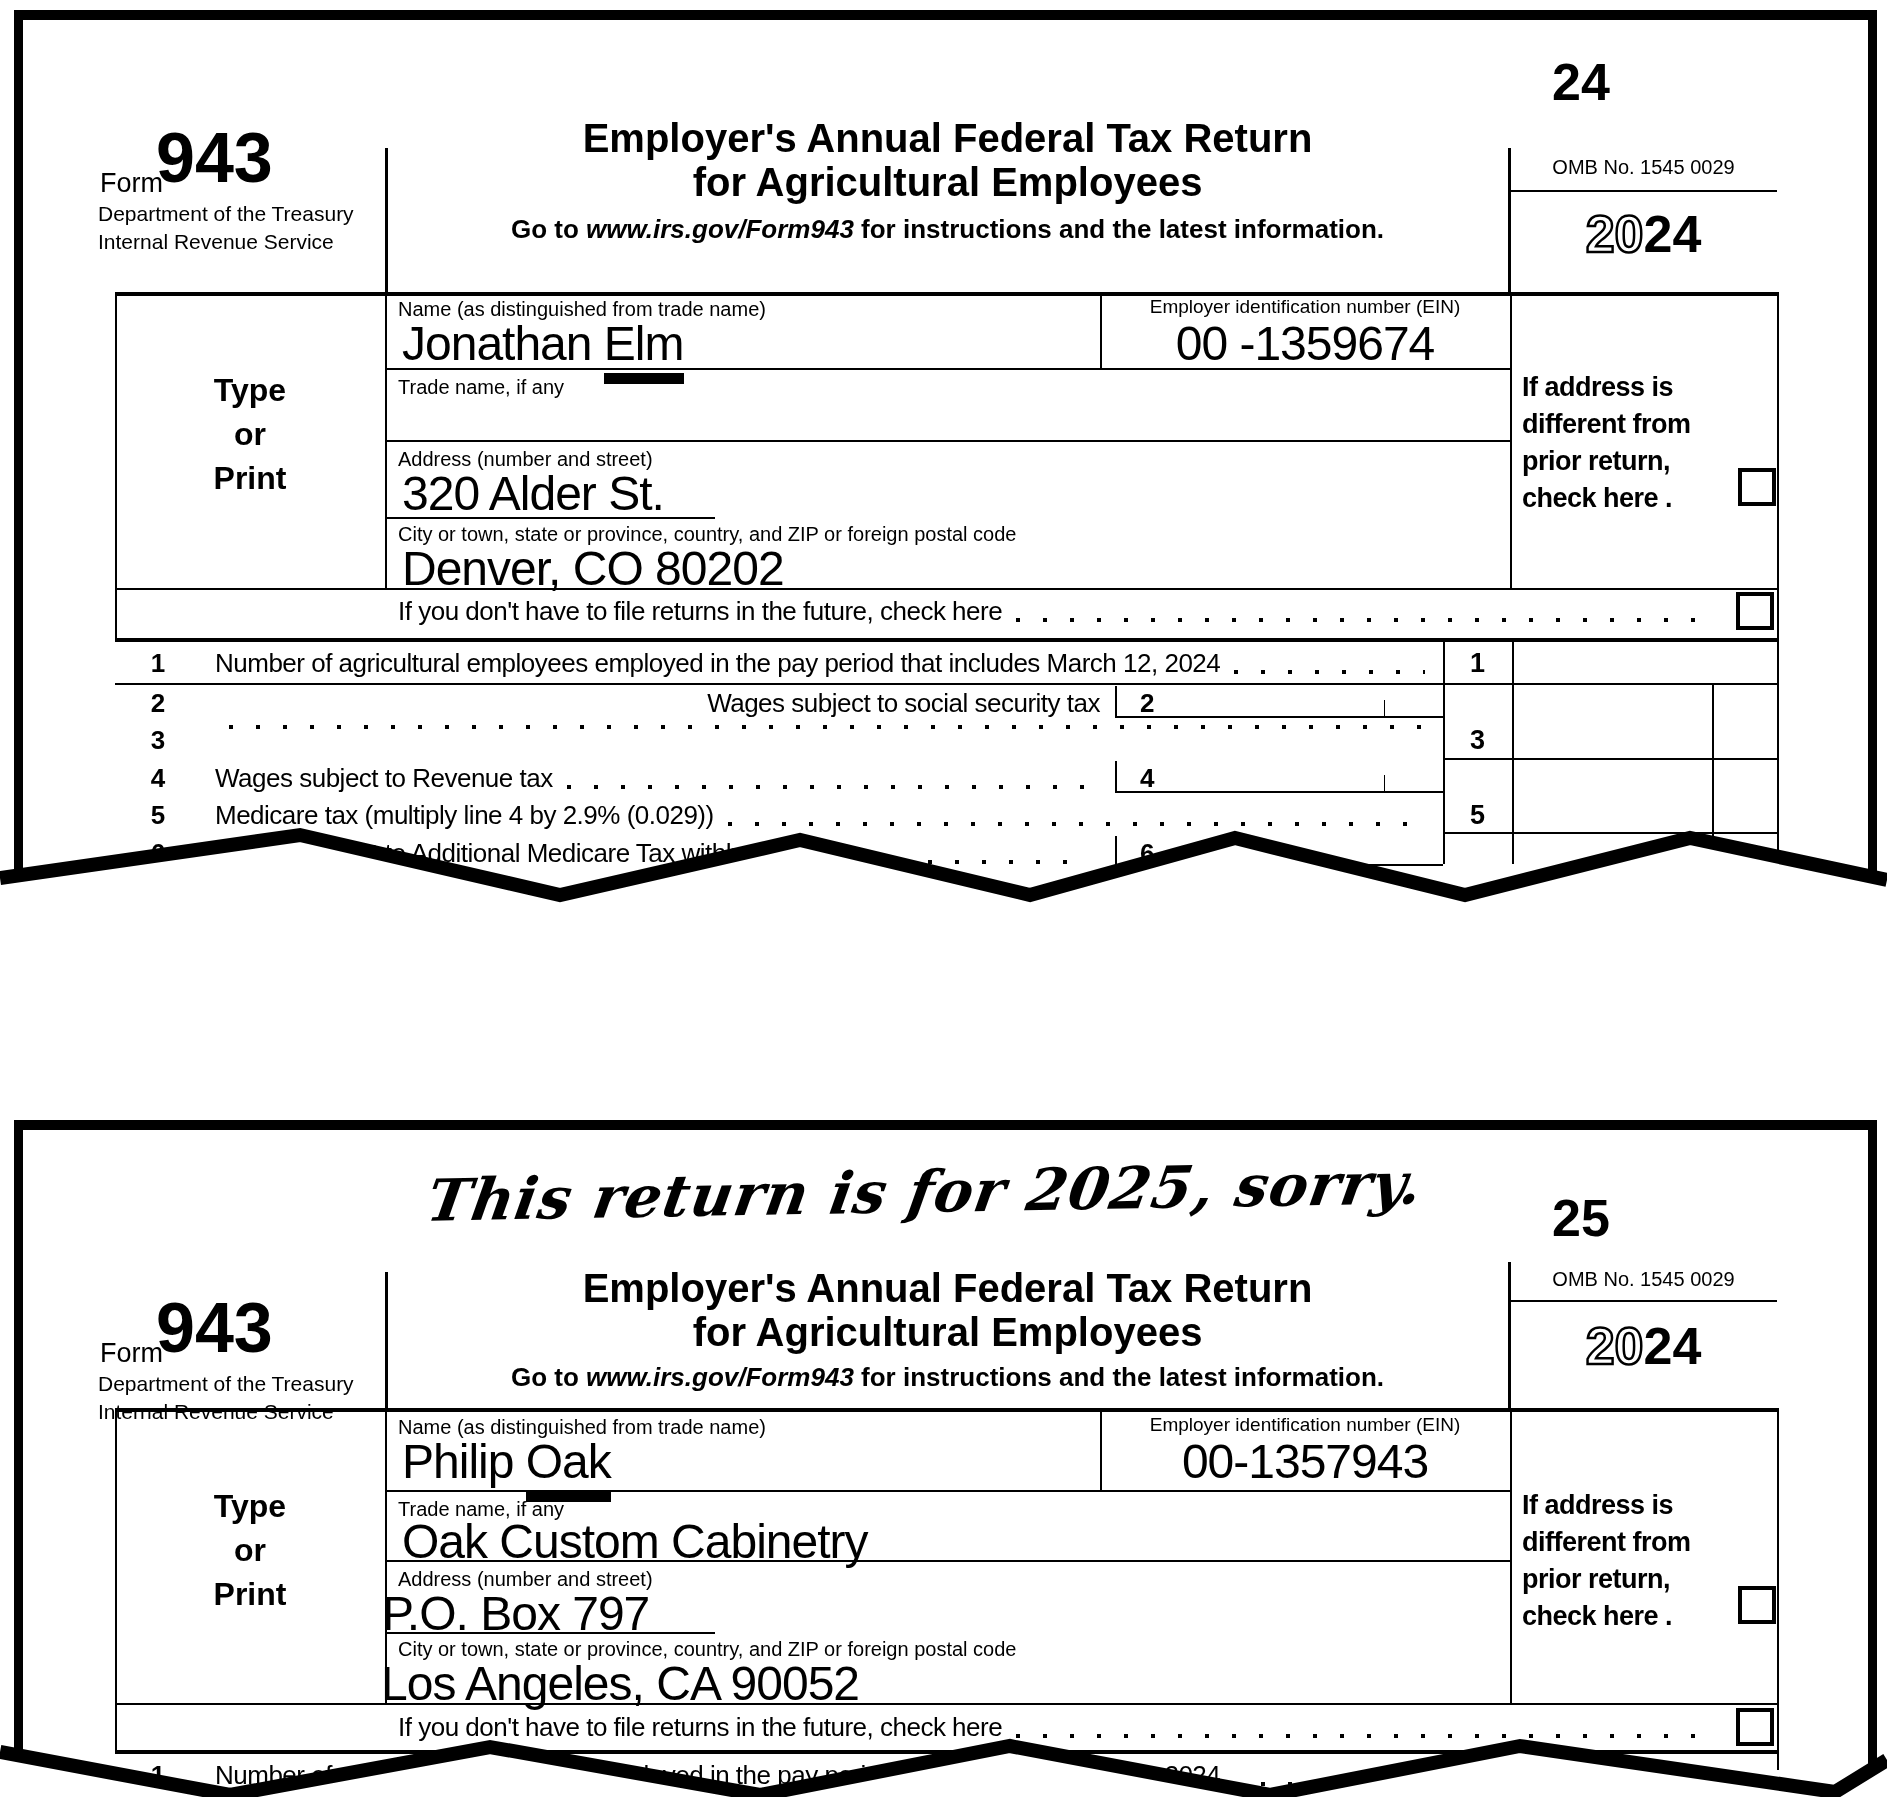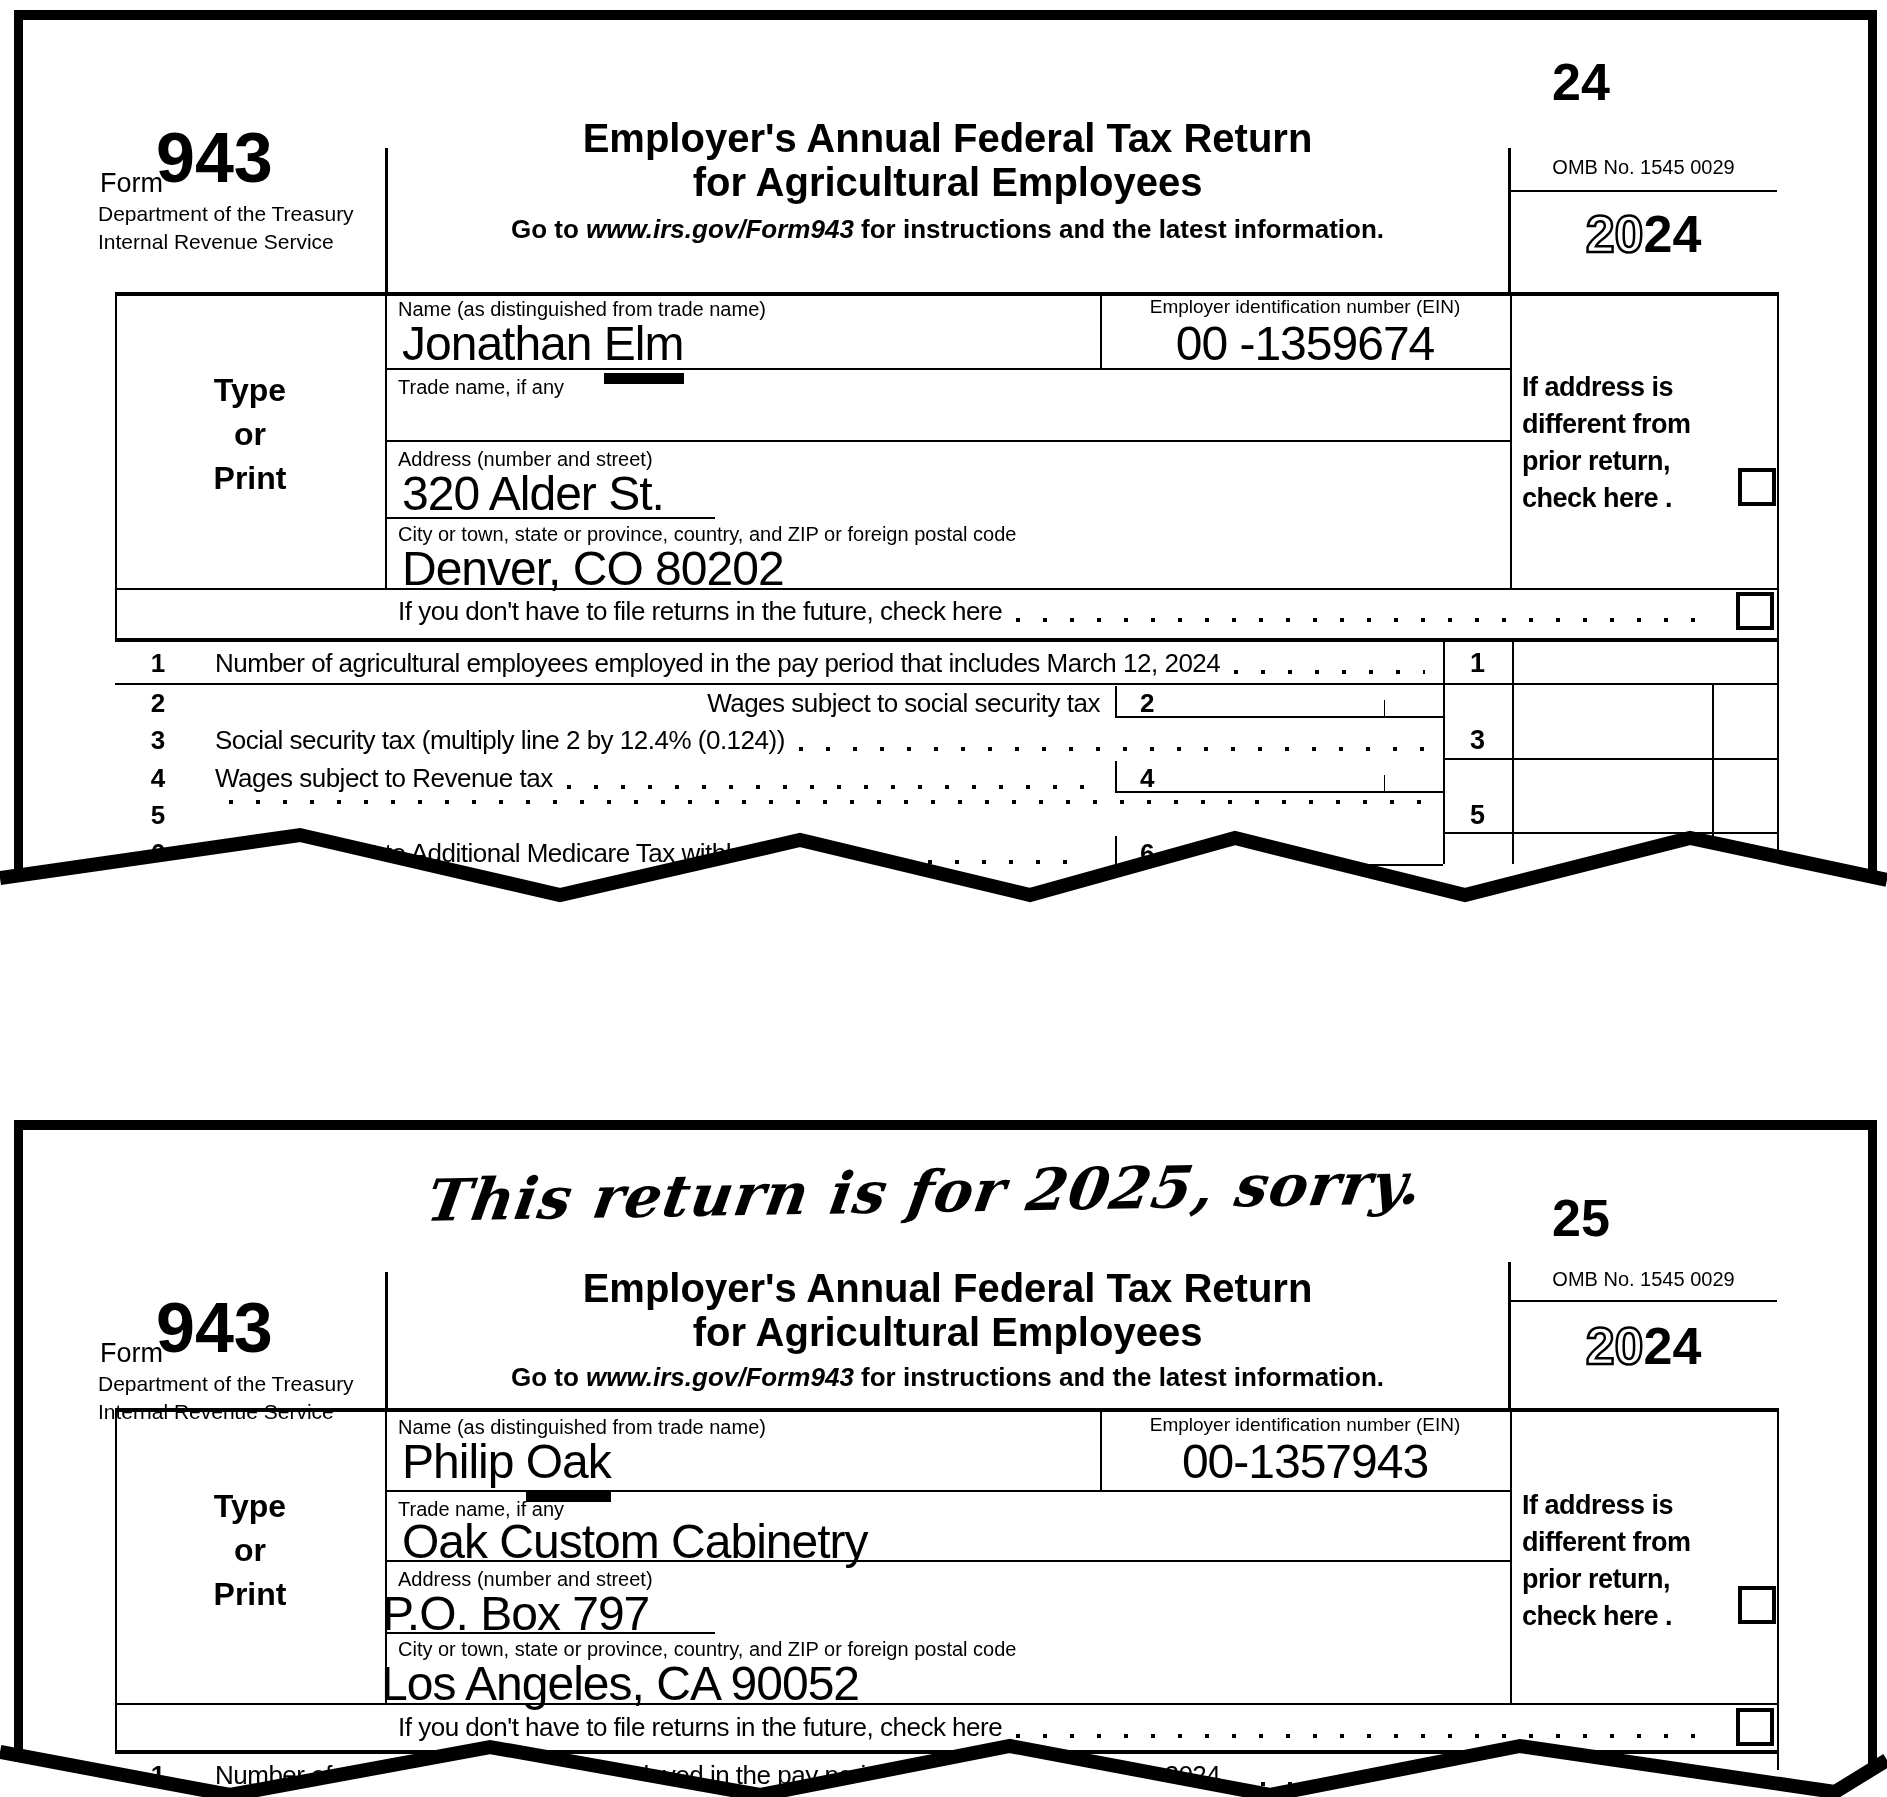--- a/index.html
+++ b/index.html
@@ -125,39 +125,39 @@
       <span class="leader"></span>
     </div>
     <div class="vl" style="left:1115px;top:686px;height:32px"></div>
     <div class="t b linetxt" style="left:1140px;top:688px;">2</div>
     <div class="hl" style="left:1115px;top:716px;width:328px;"></div>
     <div class="vl" style="left:1384px;top:700px;height:16px;width:1px;"></div>
     <div style="position:absolute;left:1170px;top:686px;width:270px;height:30px;"></div>
 
     <div class="t numcol" style="left:138px;top:725px;">3</div>
     <div class="rowflex" style="left:215px;top:725px;width:1220px;">
-      <span class="linetxt">Social security tax (multiply line 2 by 12.4% (0.124))</span>
       <span class="leader"></span>
     </div>
     <div class="t boxnum" style="left:1443px;top:725px;">3</div>
     <div style="position:absolute;left:1514px;top:685px;width:261px;height:71px;"></div>
 
     <div class="t numcol" style="left:138px;top:763px;">4</div>
     <div class="rowflex" style="left:215px;top:763px;width:885px;">
       <span class="linetxt">Wages subject to Revenue tax</span>
       <span class="leader"></span>
     </div>
     <div class="vl" style="left:1115px;top:761px;height:32px"></div>
     <div class="t b linetxt" style="left:1140px;top:763px;">4</div>
     <div class="hl" style="left:1115px;top:791px;width:328px;"></div>
     <div class="vl" style="left:1384px;top:775px;height:16px;width:1px;"></div>
     <div style="position:absolute;left:1170px;top:761px;width:270px;height:30px;"></div>
 
     <div class="t numcol" style="left:138px;top:800px;">5</div>
     <div class="rowflex" style="left:215px;top:800px;width:1220px;">
+      <span class="linetxt">Medicare tax (multiply line 4 by 2.9% (0.029))</span>
       <span class="leader"></span>
     </div>
     <div class="t boxnum" style="left:1443px;top:800px;">5</div>
     <div style="position:absolute;left:1514px;top:760px;width:261px;height:70px;"></div>
 
     <div class="t numcol" style="left:138px;top:838px;">6</div>
     <div class="rowflex" style="left:215px;top:838px;width:885px;">
       <span class="linetxt">Wages subject to Additional Medicare Tax withholding</span>
       <span class="leader"></span>
     </div>

